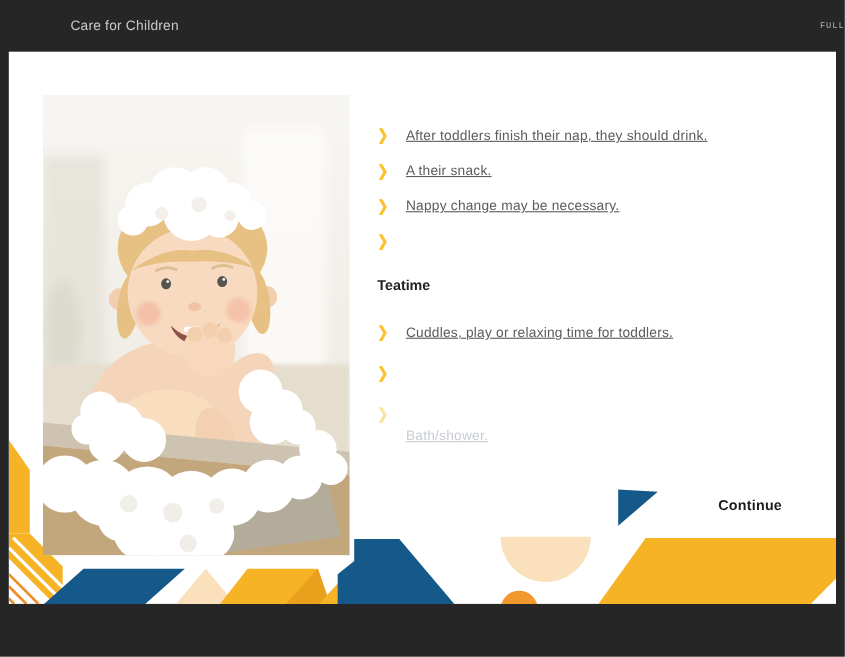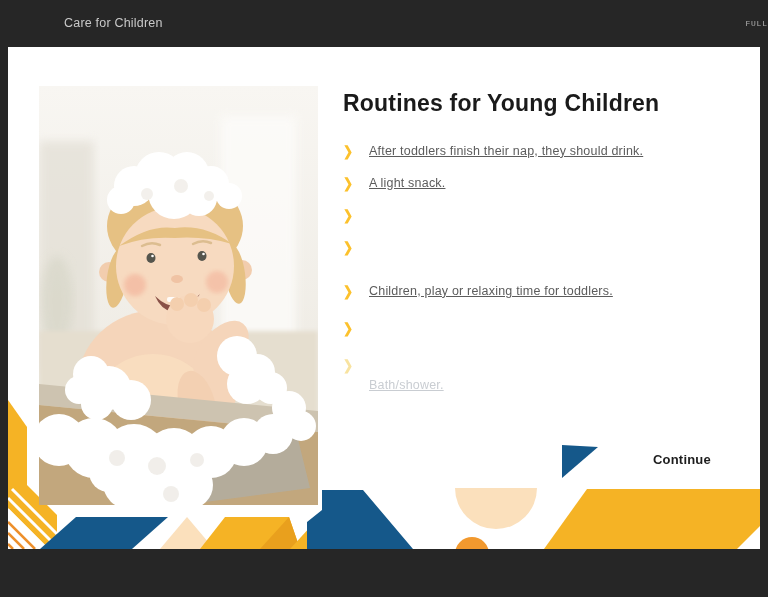--- a/index.html
+++ b/index.html
@@ -213,43 +213,44 @@
       <g fill="#e8e4dd" opacity="0.6">
         <circle cx="78" cy="372" r="8"></circle>
           <circle cx="118" cy="380" r="9"></circle>
         <circle cx="158" cy="374" r="7"></circle>
           <circle cx="132" cy="408" r="8"></circle>
       </g>
     </svg>
   </div>
 
   <div class="content">
-    <h1 class="slide-heading">Routines for Young Children</h1>
 
     <ul class="bullet-list">
       <li class="bullet">
         <span class="chev">❯</span>
         <span class="btxt">After toddlers finish their nap, they should drink.</span>
       </li>
       <li class="bullet">
         <span class="chev">❯</span>
-        <span class="btxt">A light snack.</span>
-      </li>
-      <li class="bullet">
-        <span class="chev">❯</span>
+        <span class="btxt">A their snack.</span>
+      </li>
+      <li class="bullet">
+        <span class="chev">❯</span>
+        <span class="btxt">Nappy change may be necessary.</span>
       </li>
       <li class="bullet">
         <span class="chev">❯</span>
       </li>
     </ul>
 
+    <div class="section-title">Teatime</div>
     <ul class="bullet-list teatime">
       <li class="bullet">
         <span class="chev">❯</span>
-        <span class="btxt">Children, play or relaxing time for toddlers.</span>
+        <span class="btxt">Cuddles, play or relaxing time for toddlers.</span>
       </li>
       <li class="bullet">
         <span class="chev">❯</span>
       </li>
       <li class="bullet faded">
         <span class="chev">❯</span>
         <span class="btxt">Bath/shower.</span>
       </li>
     </ul>
   </div>

